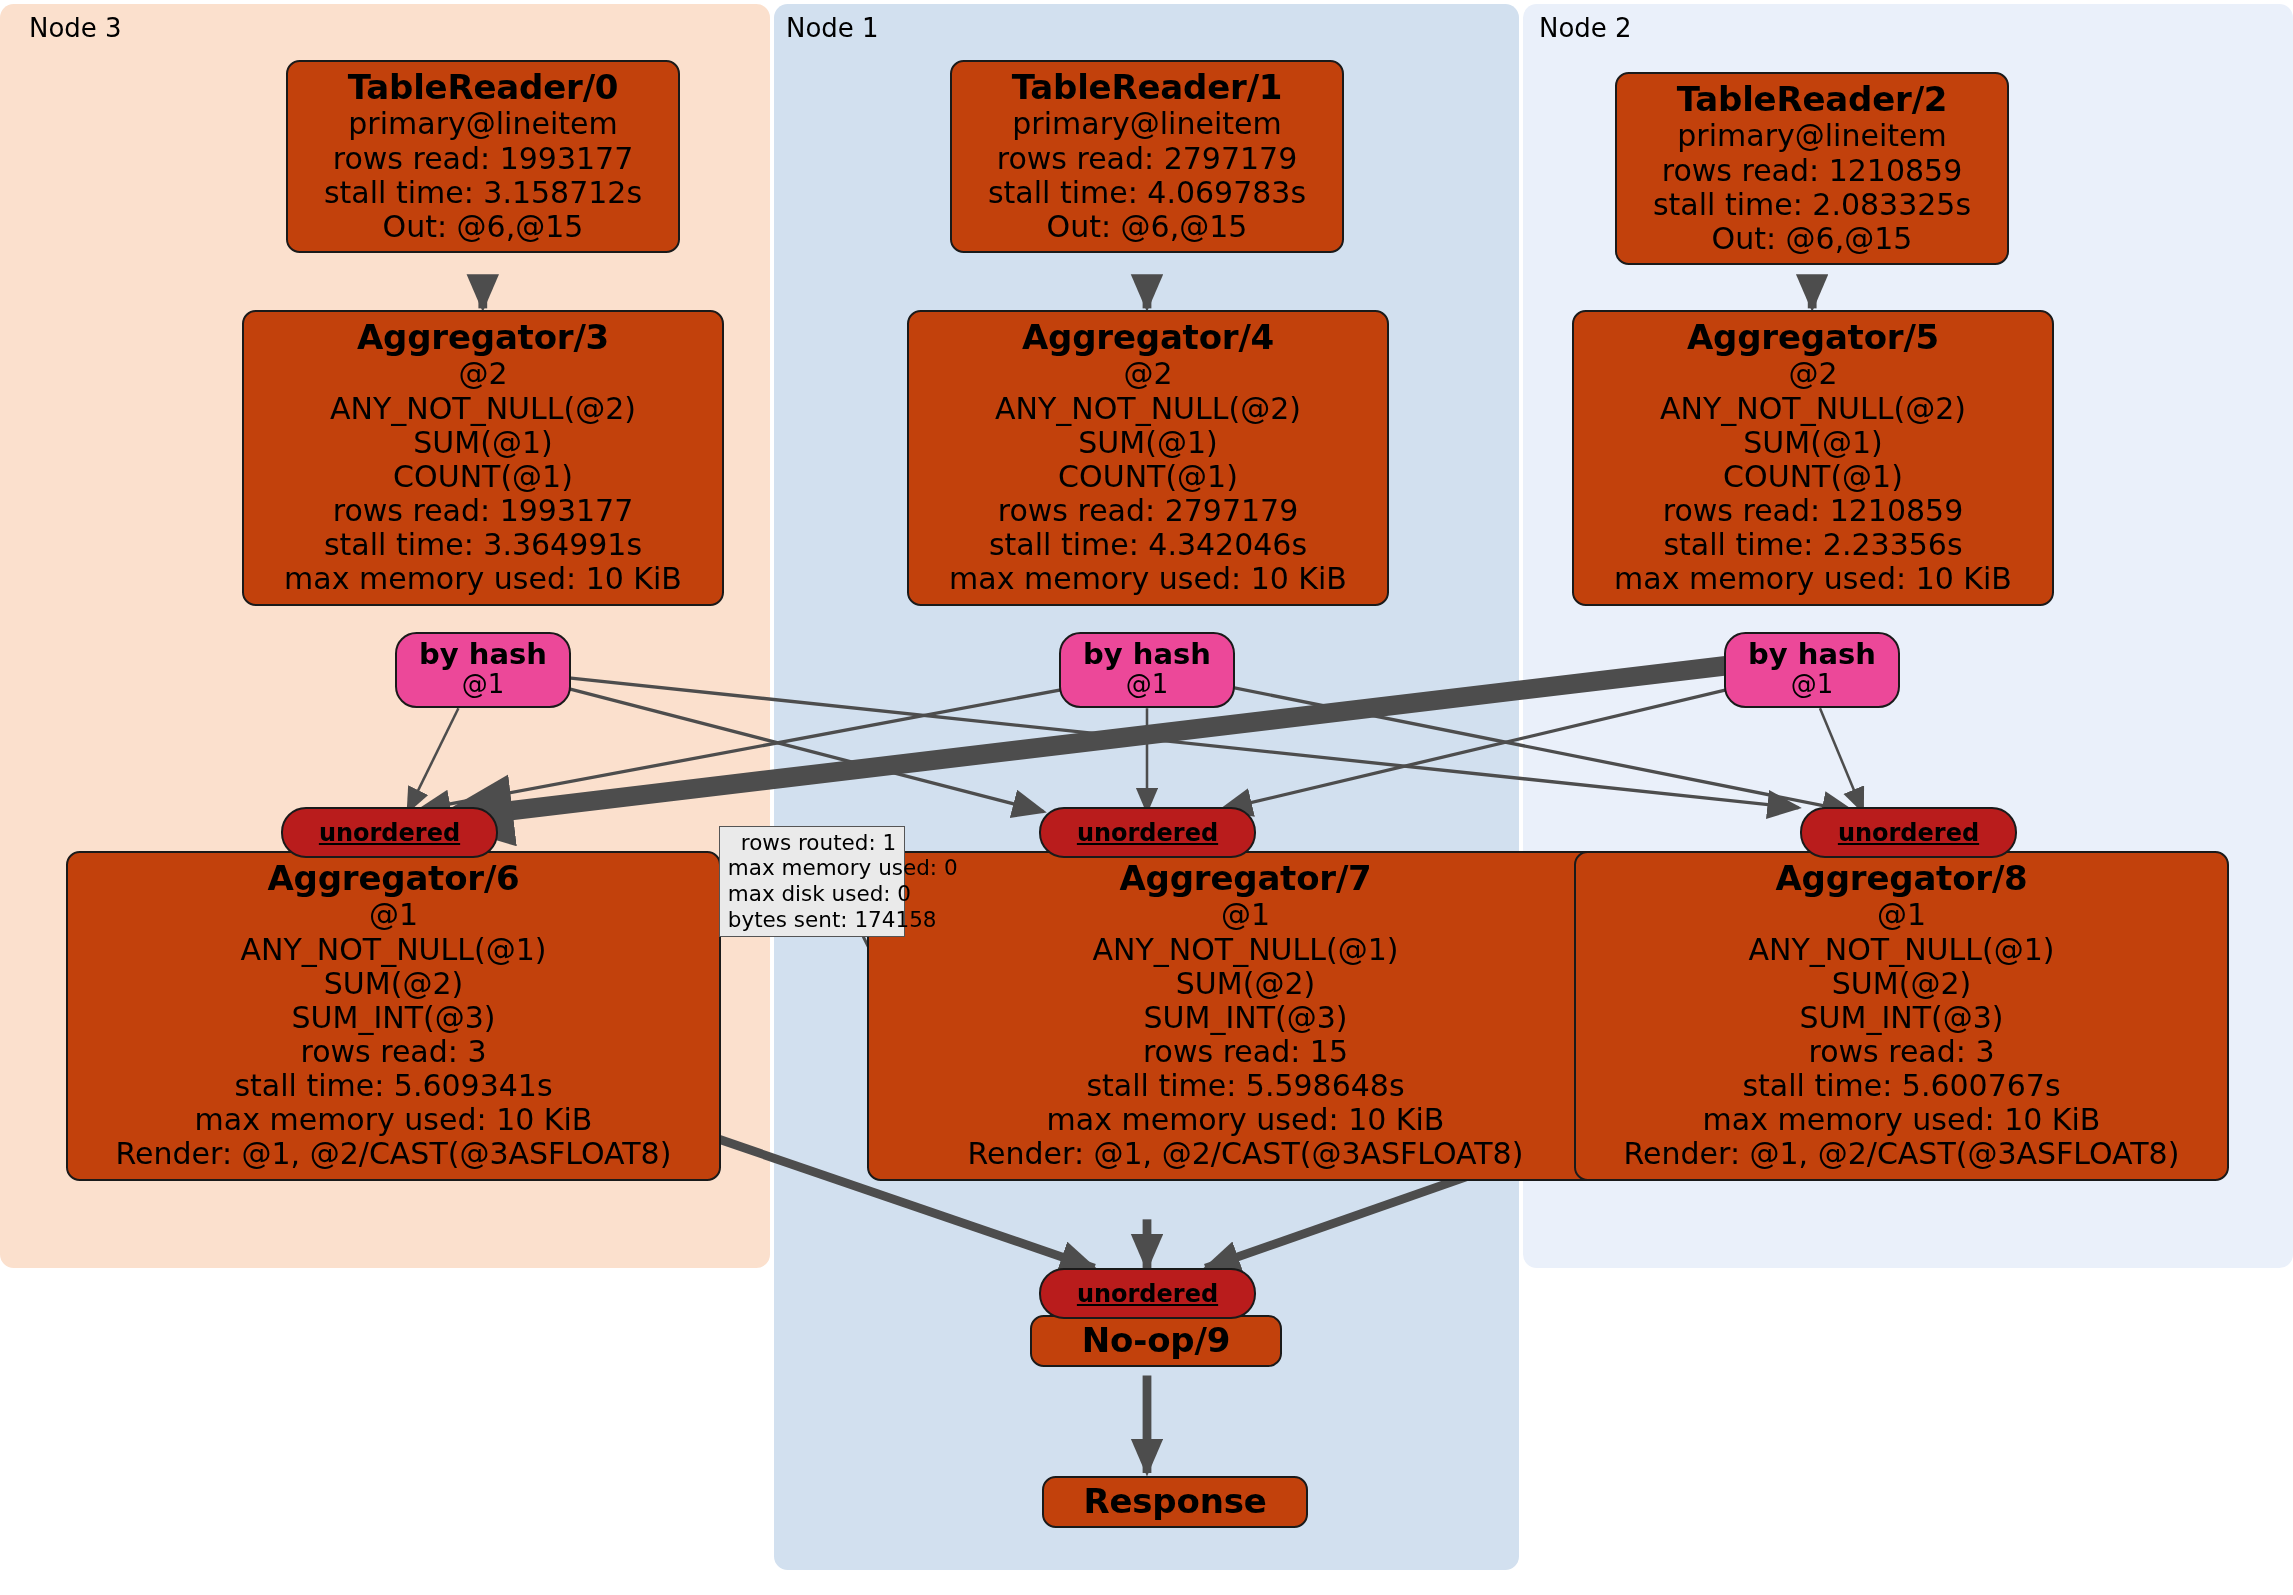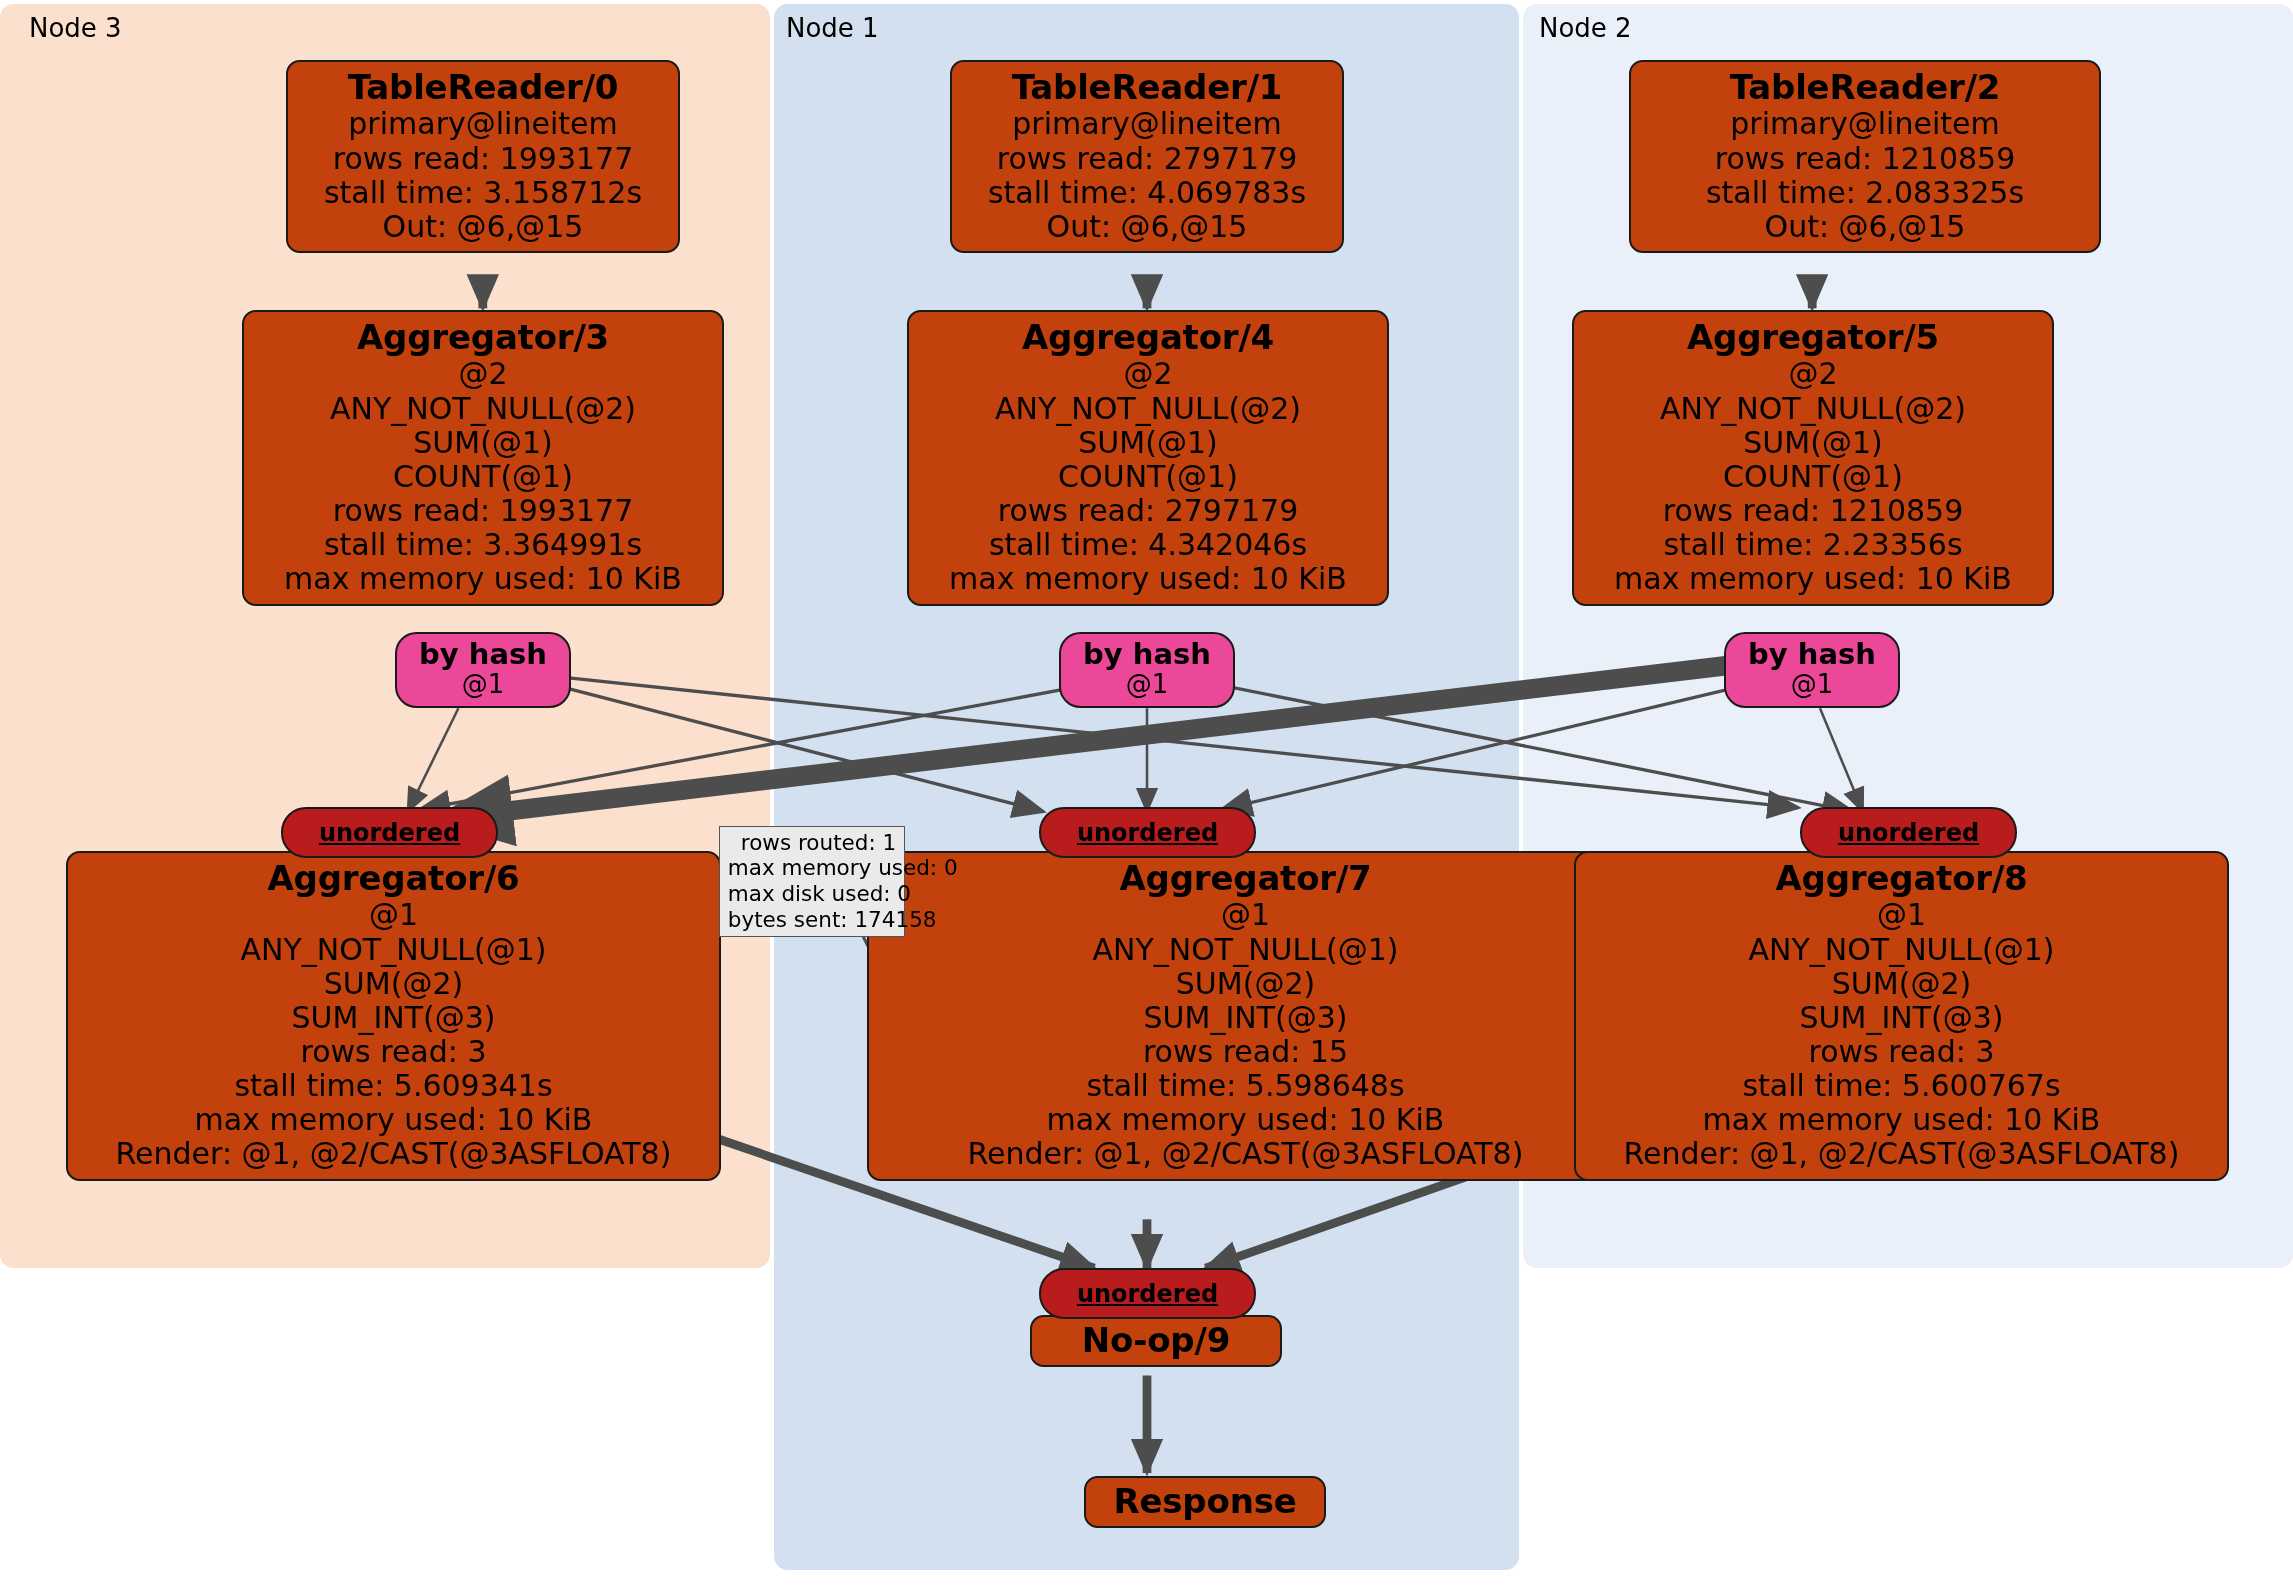--- a/index.html
+++ b/index.html
@@ -194,21 +194,21 @@
   </div>
 
   <div class="proc" style="left:950px; top:60px; width:394px;">
     <span class="ttl">TableReader/1</span>
     <span class="ln">primary@lineitem</span>
     <span class="ln">rows read: 2797179</span>
     <span class="ln">stall time: 4.069783s</span>
     <span class="ln">Out: @6,@15</span>
   </div>
 
-  <div class="proc" style="left:1615px; top:60px; width:472px;margin-left:14px;">
+  <div class="proc" style="left:1615px; top:72px; width:394px;">
     <span class="ttl">TableReader/2</span>
     <span class="ln">primary@lineitem</span>
     <span class="ln">rows read: 1210859</span>
     <span class="ln">stall time: 2.083325s</span>
     <span class="ln">Out: @6,@15</span>
   </div>
 
   <div class="proc" style="left:242px; top:310px; width:482px;">
     <span class="ttl">Aggregator/3</span>
     <span class="ln">@2</span>
@@ -300,18 +300,18 @@
     <span class="sl">rows routed: 1</span>
     <span class="sl">max memory used: 0</span>
     <span class="sl">max disk used: 0</span>
     <span class="sl">bytes sent: 174158</span>
   </div>
 
   <div class="proc compact" style="left:1030px; top:1315px; width:252px;">
     <span class="ttl">No-op/9</span>
   </div>
 
-  <div class="proc compact" style="left:1084px; top:1476px; width:242px;">
+  <div class="proc compact" style="left:1042px; top:1476px; width:266px;">
     <span class="ttl">Response</span>
   </div>
 
 </div>
 
 
 </body></html>

